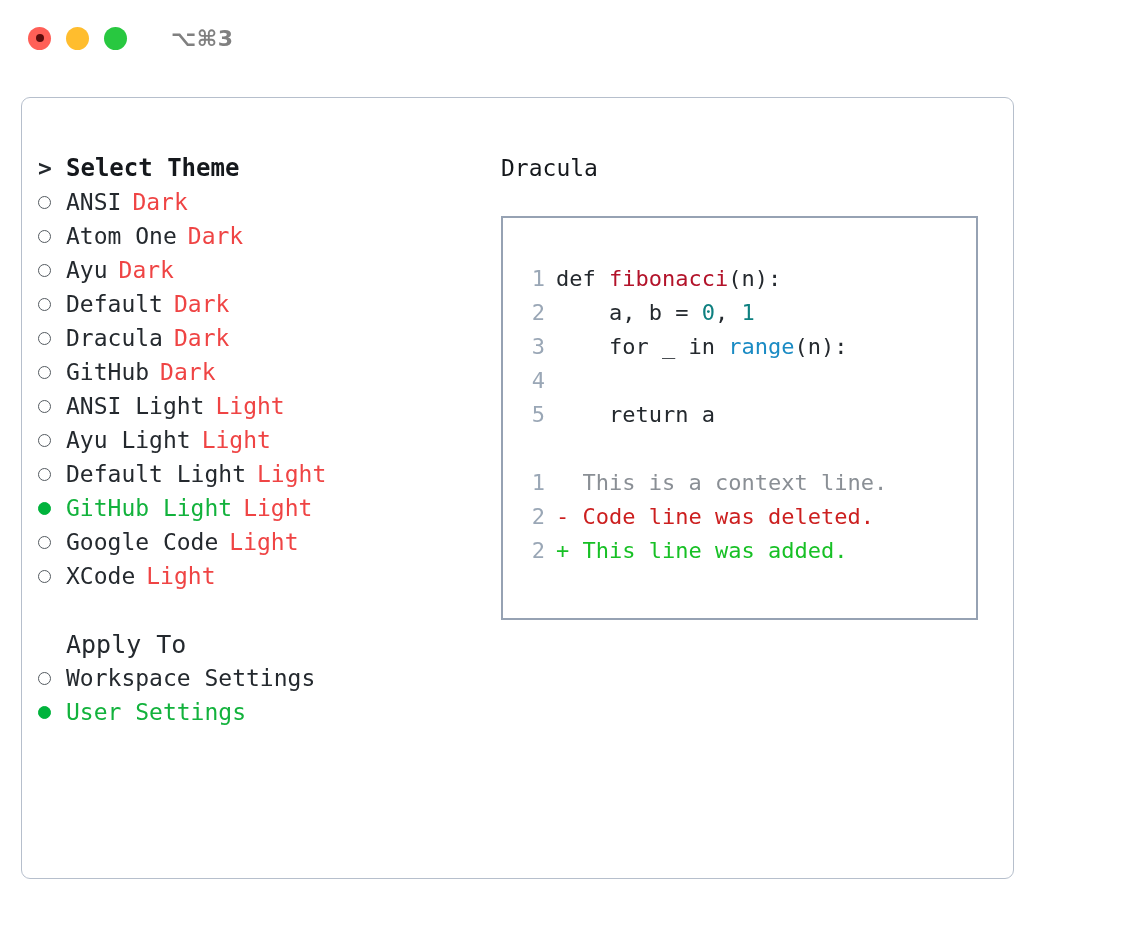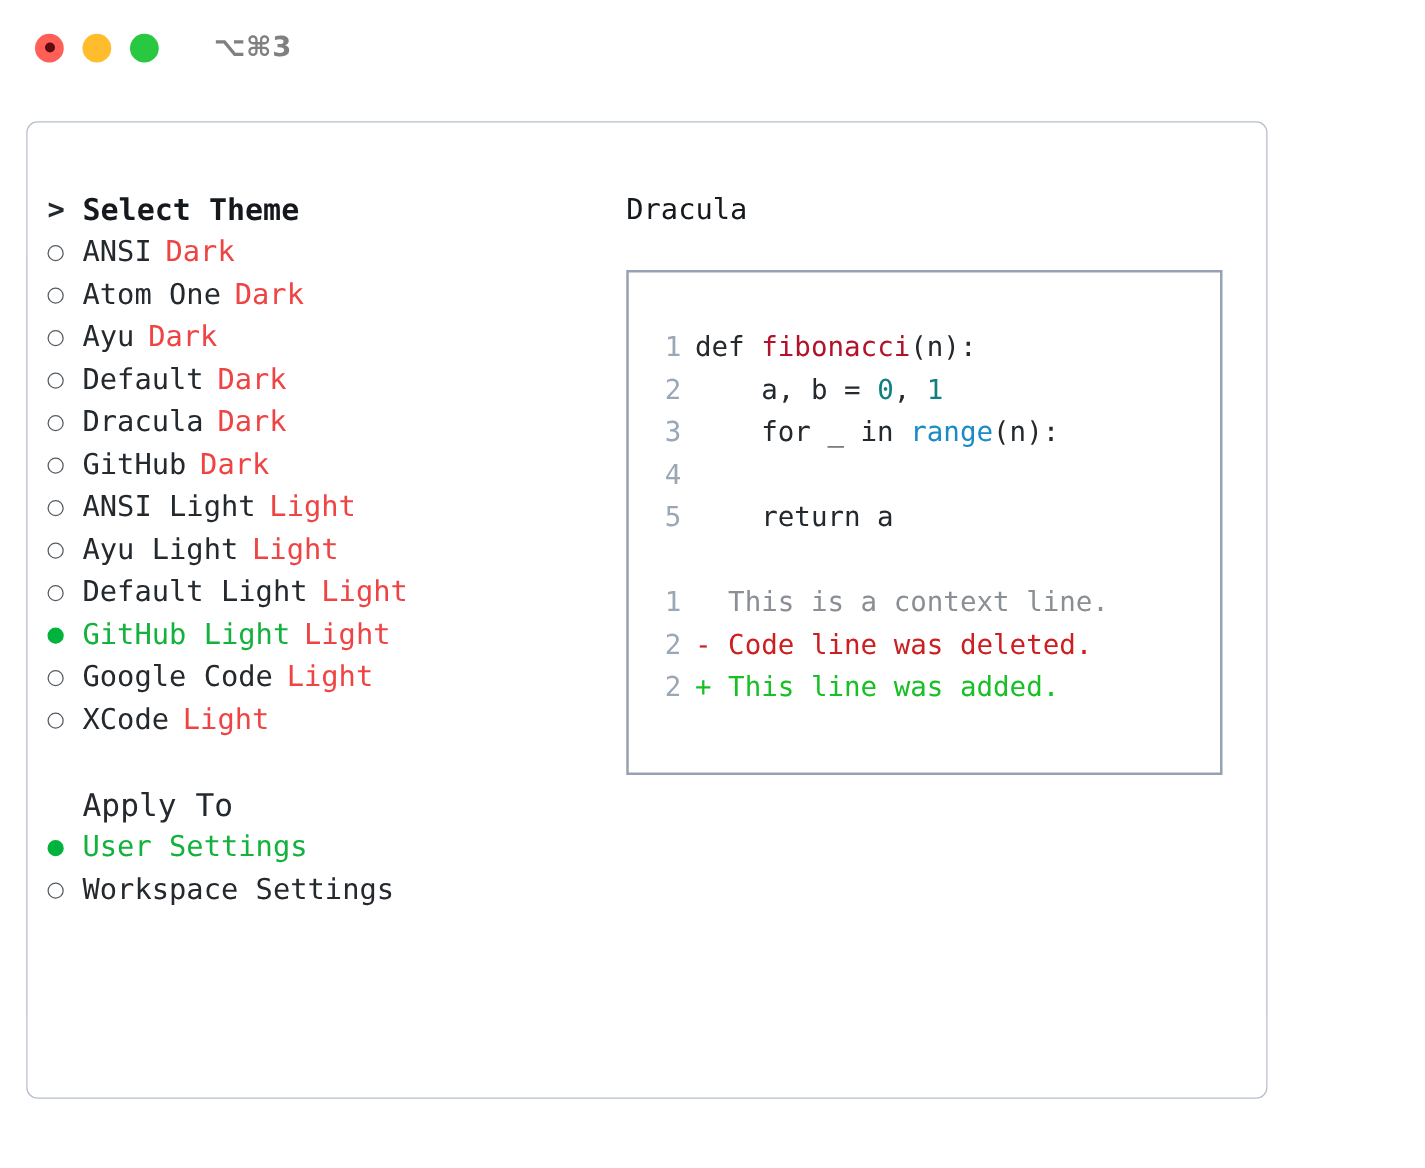--- a/index.html
+++ b/index.html
@@ -313,29 +313,29 @@
           <span class="label">XCode</span>
           <span class="variant">Light</span>
         </div>
 
         <div class="spacer-row"></div>
 
         <div class="section-title">Apply To</div>
 
         <div class="row">
           <span class="marker">
+              <span class="radio"></span>
+            </span>
+          <span class="label">Workspace Settings</span>
+        </div>
+        <div class="row">
+          <span class="marker">
               <span class="radio filled"></span>
             </span>
           <span class="label sel">User Settings</span>
-        </div>
-        <div class="row">
-          <span class="marker">
-              <span class="radio"></span>
-            </span>
-          <span class="label">Workspace Settings</span>
         </div>
 
       </div>
 
       <div class="right-col">
         <div class="preview-title">Dracula</div>
 
         <div class="preview-panel">
 
           <div class="code-line">

